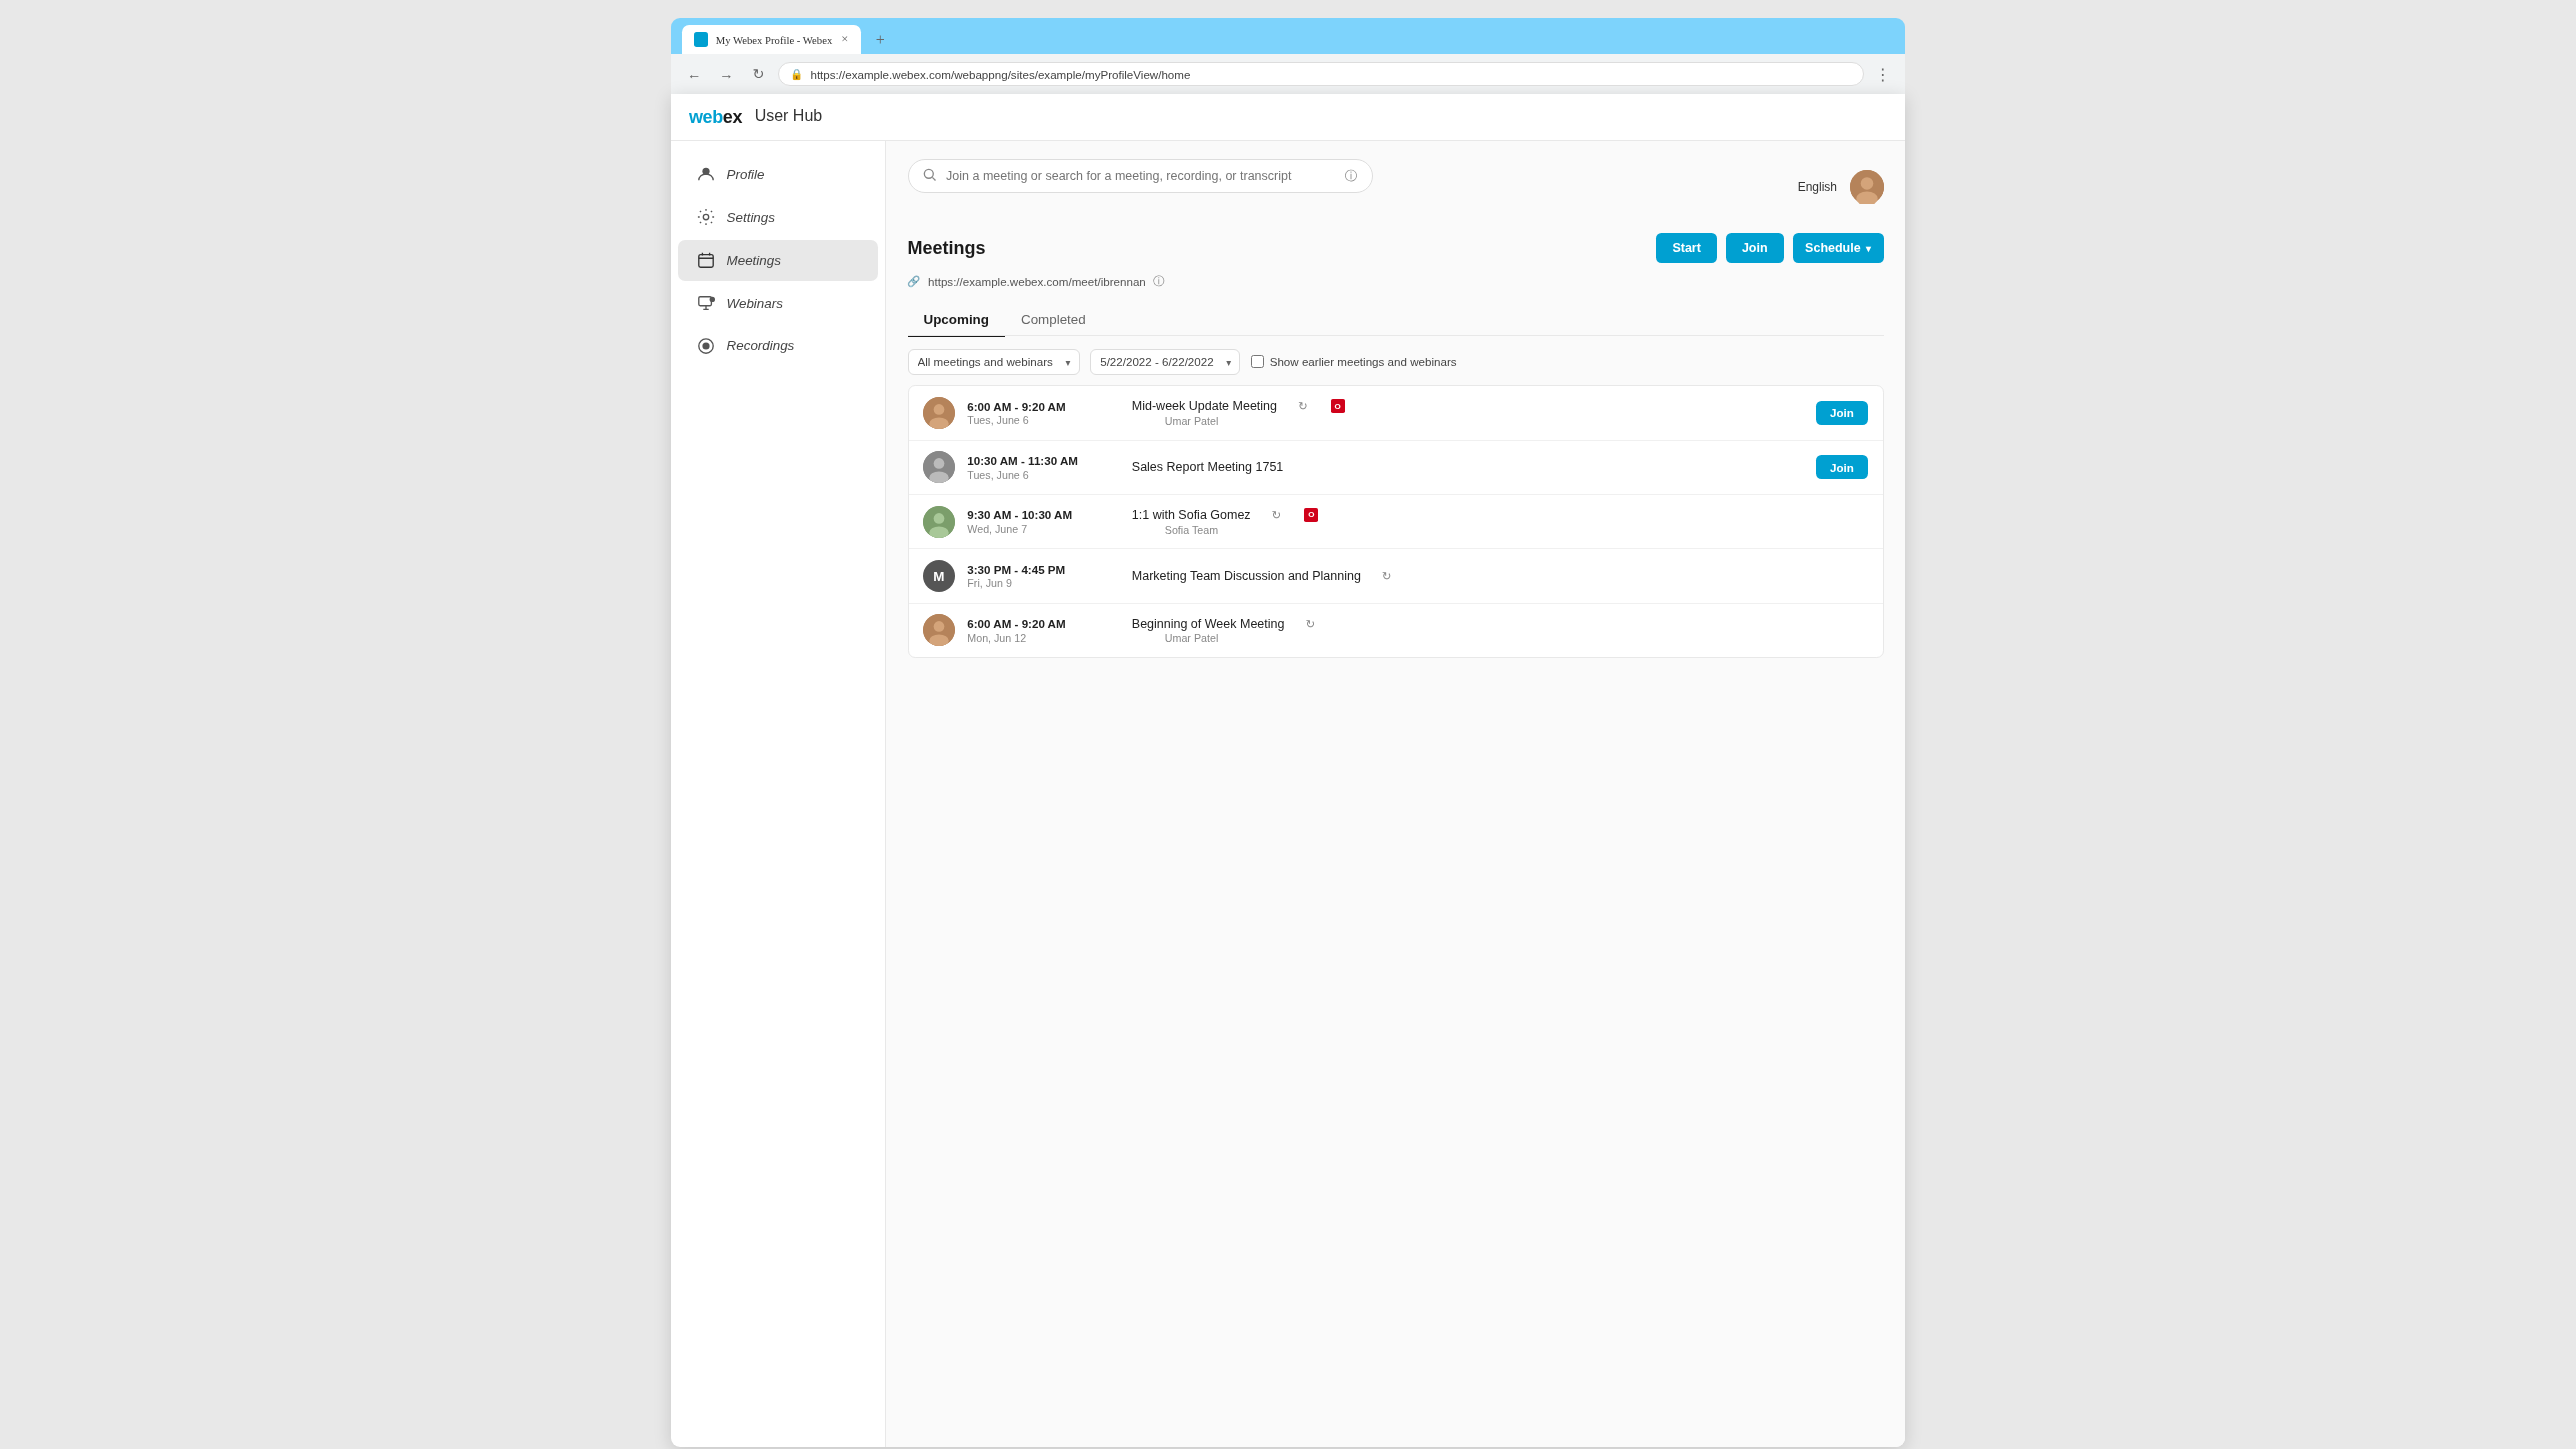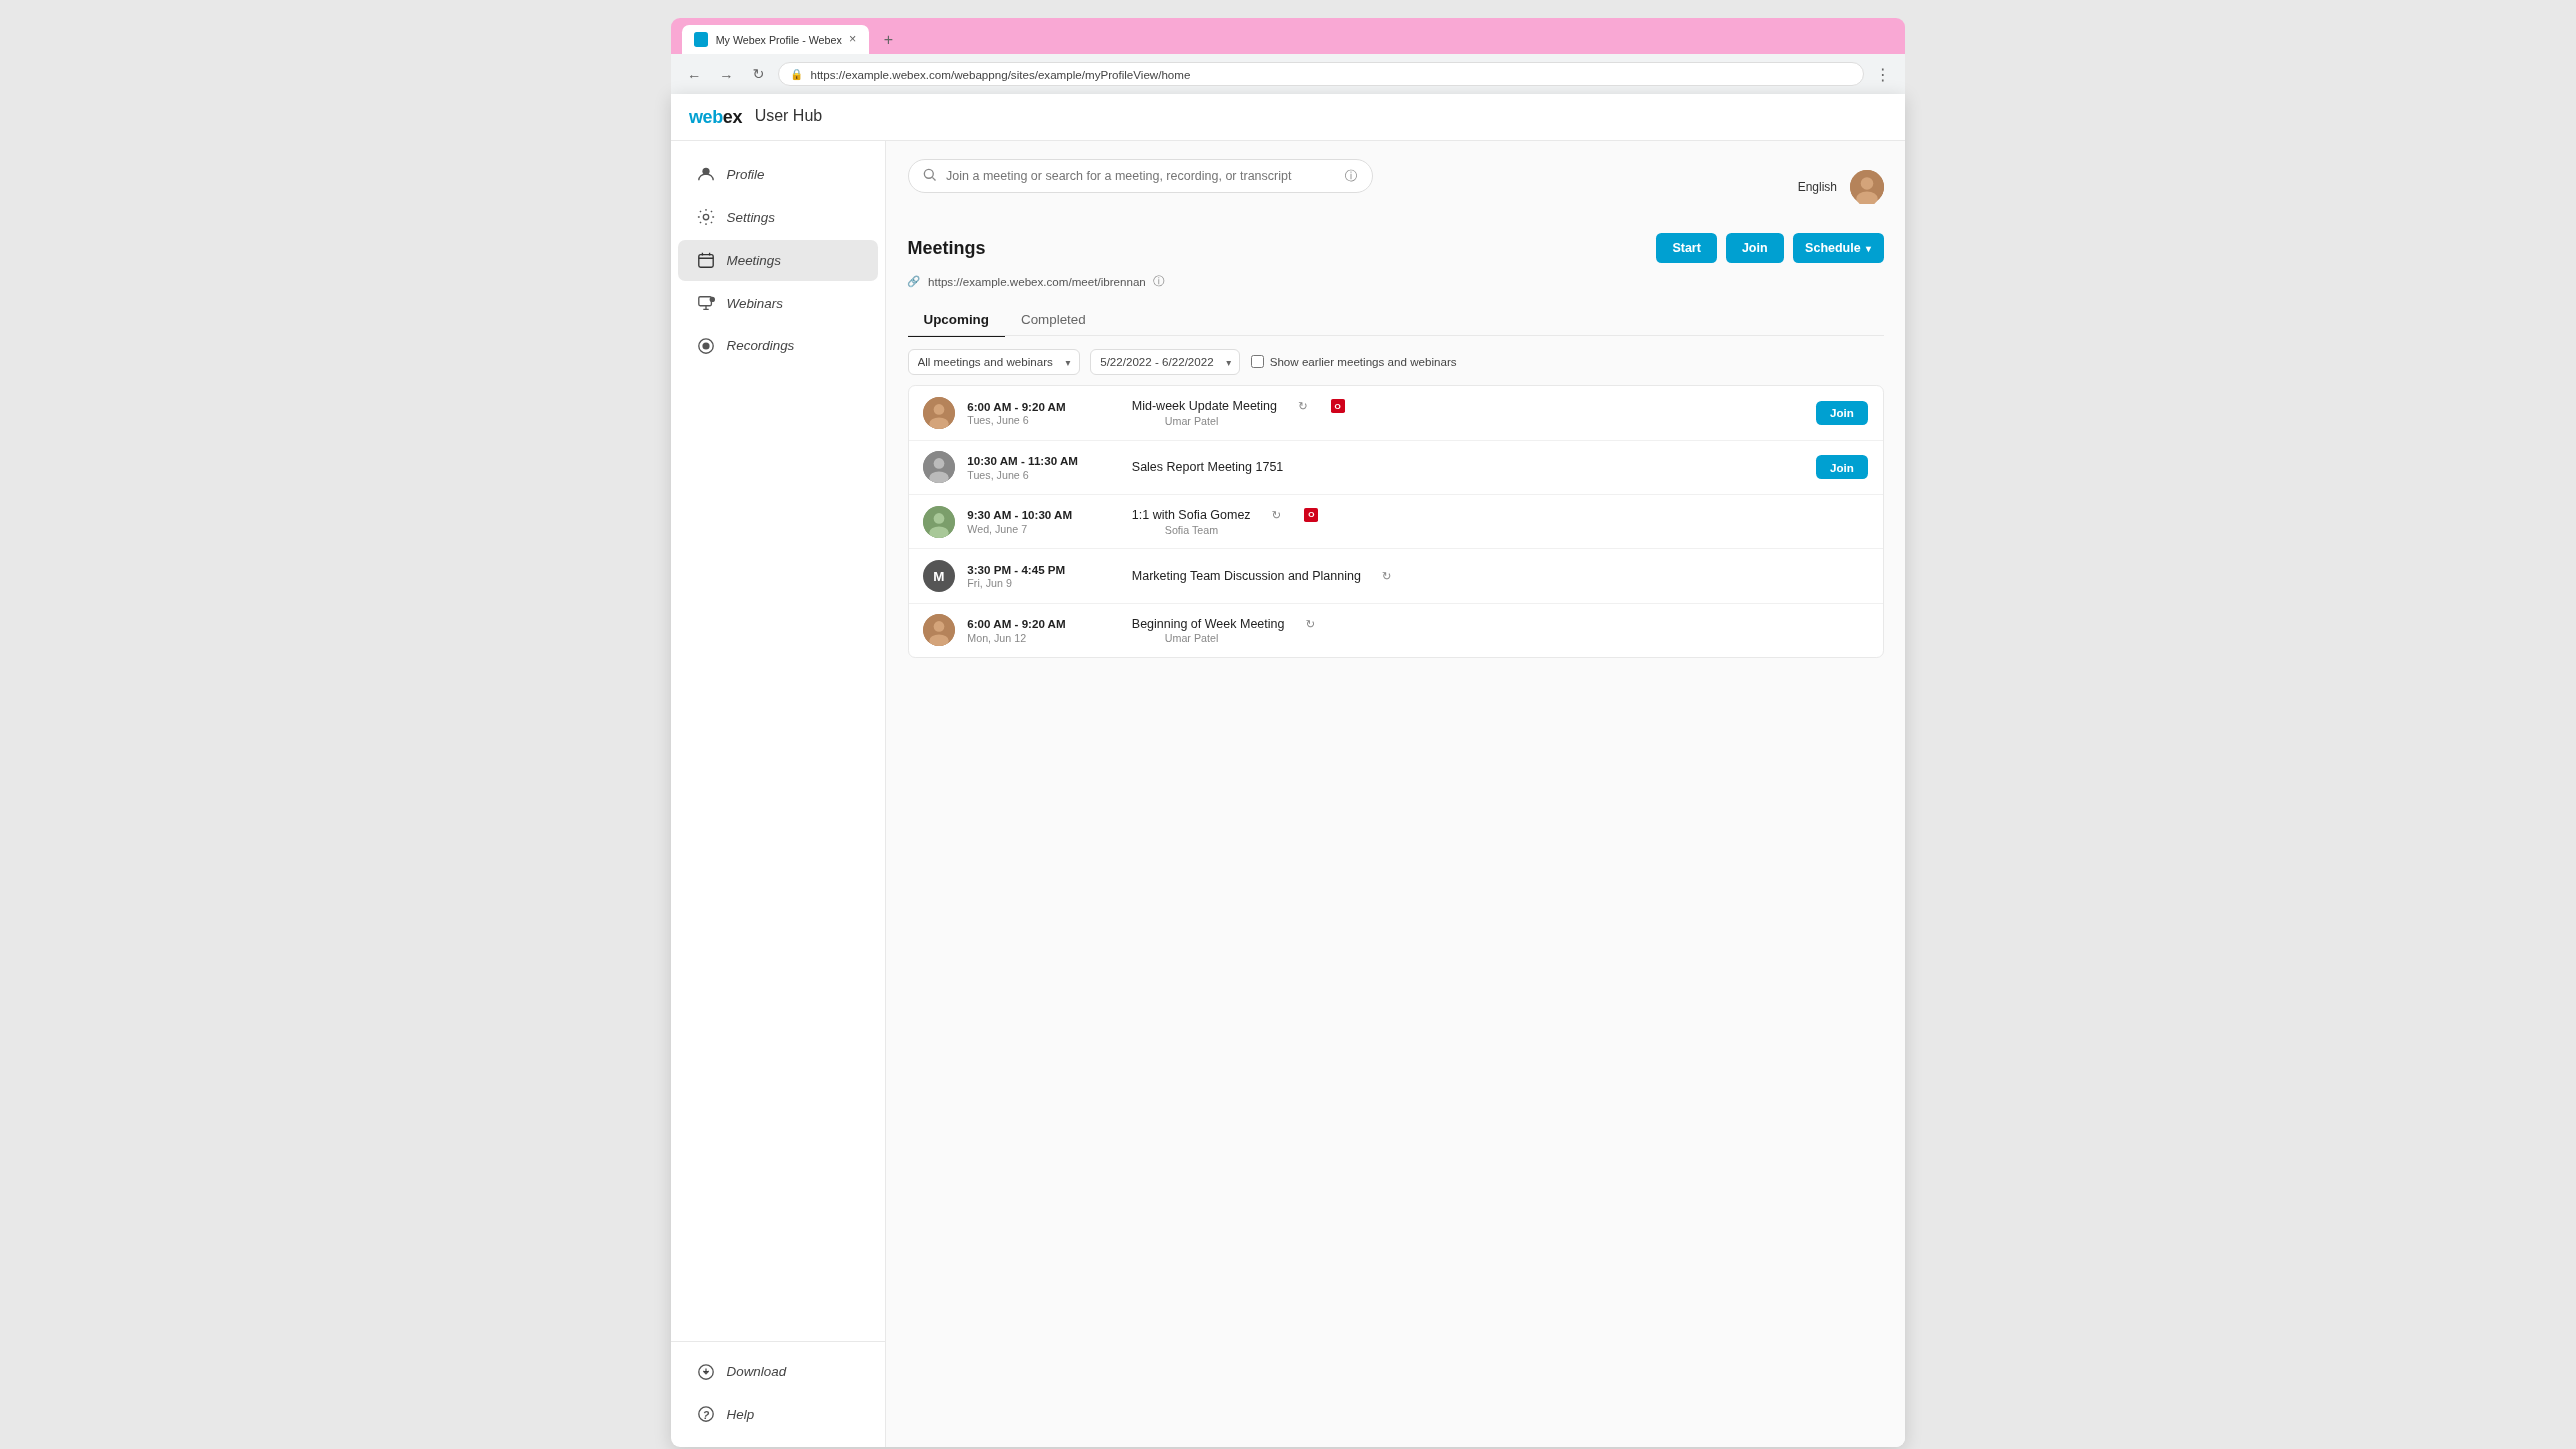--- a/index.html
+++ b/index.html
@@ -1,19 +1,19 @@
 <!DOCTYPE html>
 <html style="font-size:14.3px"><head>
   <meta charset="utf-8">
   <style>
     * { box-sizing: border-box; margin: 0; padding: 0; }
     body { background: #e8e8e8; font-family: -apple-system, BlinkMacSystemFont, 'Segoe UI', Arial, sans-serif; font-size: 12.5px; }
 
     
-    .browser-chrome { background: #f9a8d4; border-radius: 9px 9px 0 0; padding: 7.2px 10.7px 0; }
+    .browser-chrome { background: #7dd3fc; border-radius: 9px 9px 0 0; padding: 7.2px 10.7px 0; font-family: Liberation Serif, serif; }
     .browser-tab-bar { display: flex; align-items: center; gap: 7.2px; margin-bottom: 0; }
     .browser-tab { background: #fff; border-radius: 7.2px 7.2px 0 0; padding: 7.2px 12.5px; display: flex; align-items: center; gap: 7.2px; font-size: 10.7px; color: #333; min-width: 179px; }
     .tab-favicon { width: 14.3px; height: 14.3px; background: #00a0d1; border-radius: 2.7px; display: flex; align-items: center; justify-content: center; color: white; font-size: 8px; font-weight: bold; flex-shrink: 0; }
     .tab-close { margin-left: auto; color: #666; cursor: pointer; font-size: 12.5px; line-height: 1; }
     .tab-new { width: 25px; height: 25px; display: flex; align-items: center; justify-content: center; color: #666; font-size: 16px; cursor: pointer; border-radius: 50%; }
     .browser-toolbar { background: #f1f3f4; padding: 7.2px 10.7px; display: flex; align-items: center; gap: 7.2px; }
     .nav-btn { width: 25px; height: 25px; border-radius: 50%; border: none; background: none; color: #666; cursor: pointer; display: flex; align-items: center; justify-content: center; font-size: 14.3px; }
     .address-bar { flex: 1; display: flex; align-items: center; background: #fff; border-radius: 18px; padding: 4.5px 10.7px; gap: 7.2px; border: 0.9px solid #ddd; }
     .address-bar-lock { color: #555; font-size: 10.7px; }
     .address-bar-url { flex: 1; font-size: 11.6px; color: #444; outline: none; border: none; background: none; }
@@ -183,40 +183,20 @@
             <div class="sidebar-item-icon">
               <svg width="18" height="18" viewBox="0 0 20 20">
                     <circle cx="10" cy="10" r="8" fill="none" stroke="#555" stroke-width="1.5"></circle>
                     <circle cx="10" cy="10" r="4" fill="#555"></circle>
                   </svg>
             </div>
             <span class="sidebar-item-label">Recordings</span>
           </div>
         </div>
 
-        <div class="sidebar-bottom">
-          <div class="sidebar-item">
-            <div class="sidebar-item-icon">
-              <svg width="18" height="18" viewBox="0 0 20 20">
-                    <circle cx="10" cy="10" r="8" fill="none" stroke="#555" stroke-width="1.5"></circle>
-                    <path d="M7 9l3 3 3-3M10 6v6" stroke="#555" stroke-width="1.5"></path>
-                  </svg>
-            </div>
-            <span class="sidebar-item-label">Download</span>
-          </div>
-          <div class="sidebar-item">
-            <div class="sidebar-item-icon">
-              <svg width="18" height="18" viewBox="0 0 20 20" style="font-size:14px">
-                    <circle cx="10" cy="10" r="8" fill="none" stroke="#555" stroke-width="1.5"></circle>
-                    <text x="10" y="15" text-anchor="middle" font-size="12" fill="#555" font-weight="bold">?</text>
-                  </svg>
-            </div>
-            <span class="sidebar-item-label">Help</span>
-          </div>
-        </div>
       </div>
 
       <div class="main-content">
 
         <div class="search-row">
           <div class="search-bar">
             <span class="search-icon">
               <svg width="14.3" height="14.3" viewBox="0 0 16 16">
                     <circle cx="6.5" cy="6.5" r="5" fill="none" stroke="#888" stroke-width="1.5"></circle>
                     <path d="M10.5 10.5l3.5 3.5" stroke="#888" stroke-width="1.5"></path>

